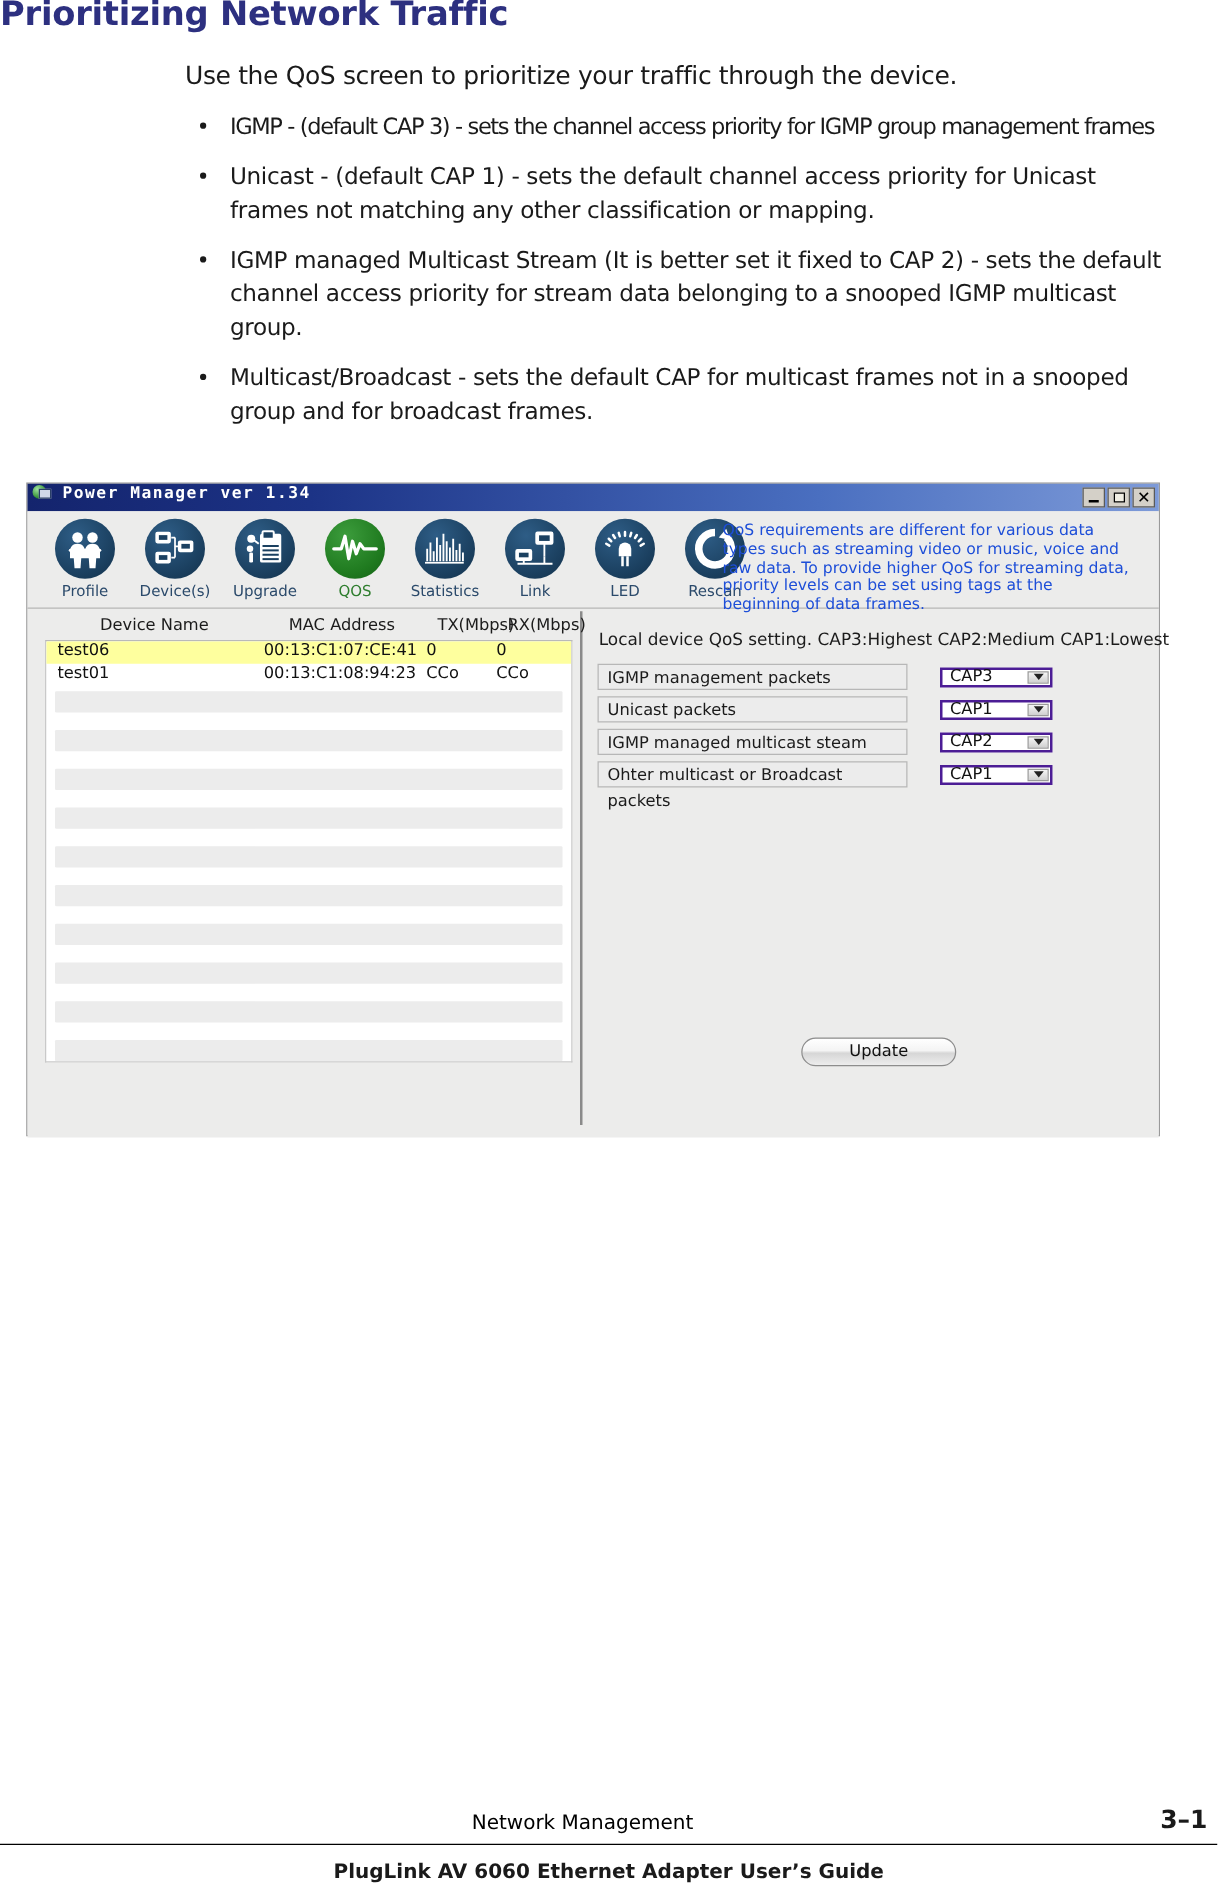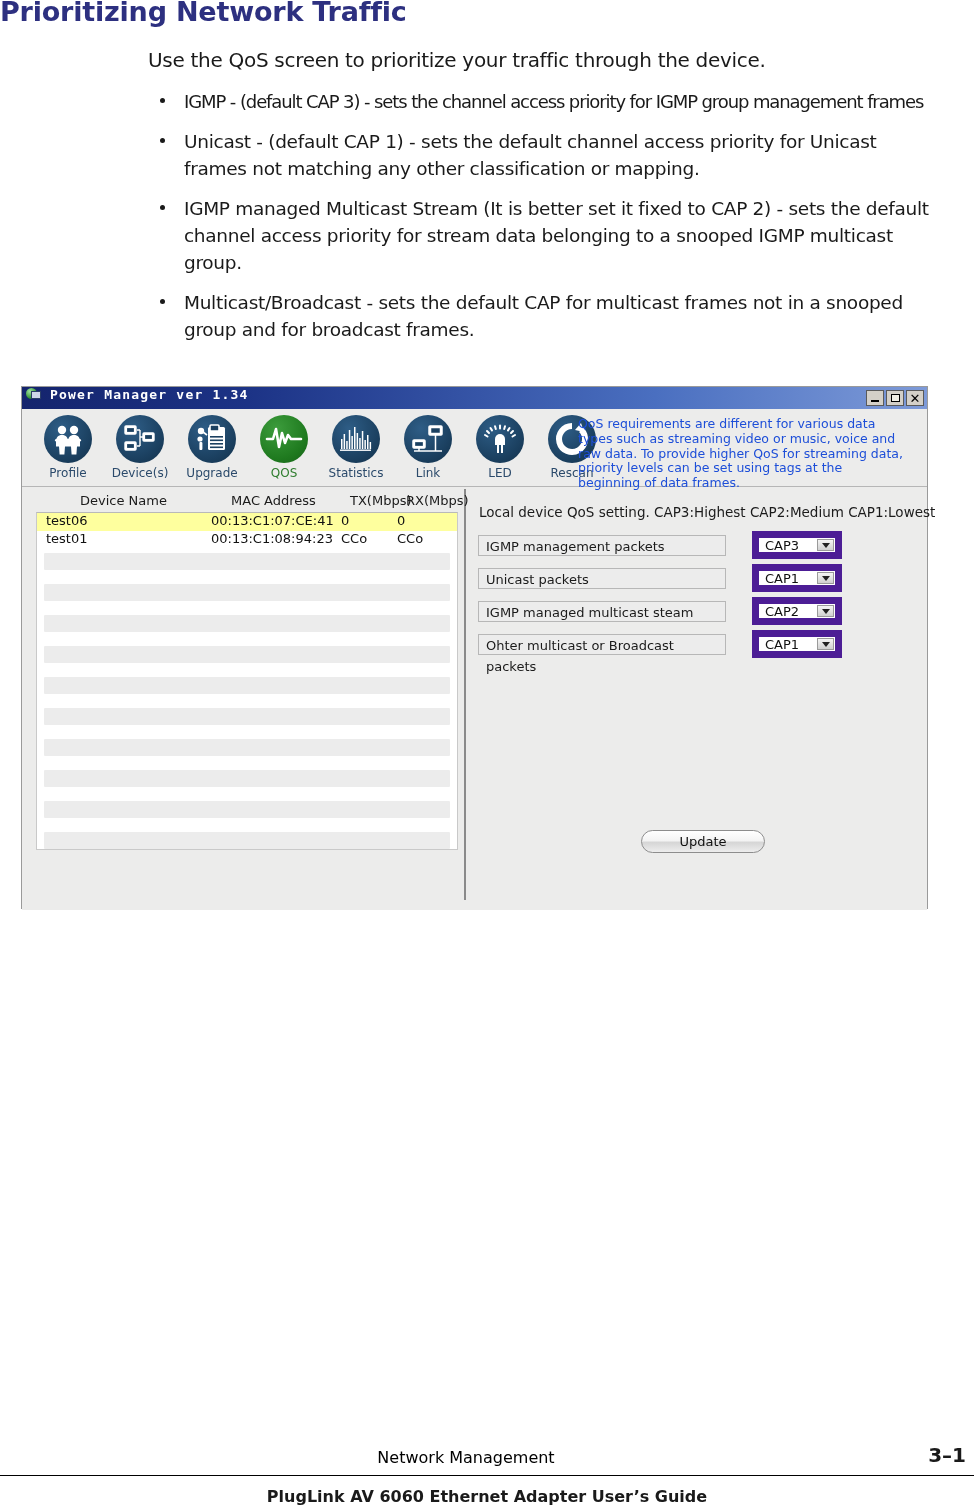--- a/index.html
+++ b/index.html
@@ -282,24 +282,24 @@
     background: #ececec;
     border: 1px solid #b7b7b7;
     box-sizing: border-box;
     font-size: 13px;
     padding-left: 7px;
     color: #1b1b1b;
     font-family: "DejaVu Sans", sans-serif;
   }
   .qos-select {
     width: 90px;
-    height: 28px;
+    height: 16px;
     margin-left: 26px;
     background: #ffffff;
-    border: 7px solid #4c1d95;
+    border: 2px solid #4c1d95;
     box-sizing: border-box;
     display: flex;
     align-items: center;
     position: relative;
   }
   .qos-select .val {
     font-size: 13px;
     padding-left: 6px;
     color: #111;
     font-family: "DejaVu Sans", sans-serif;

